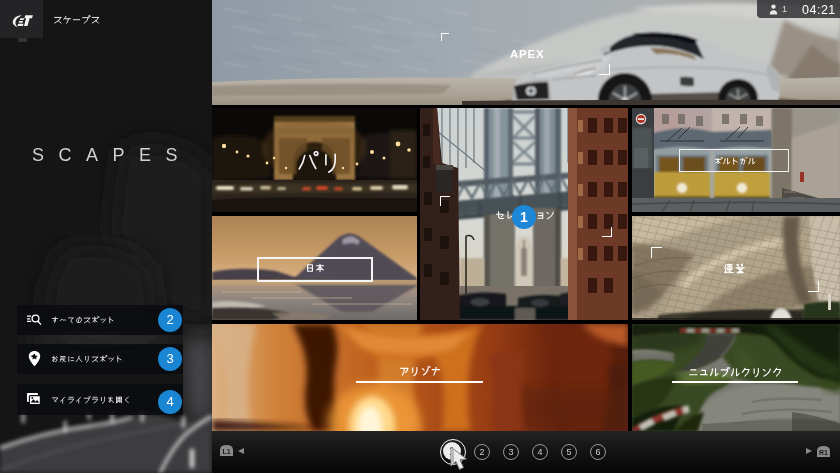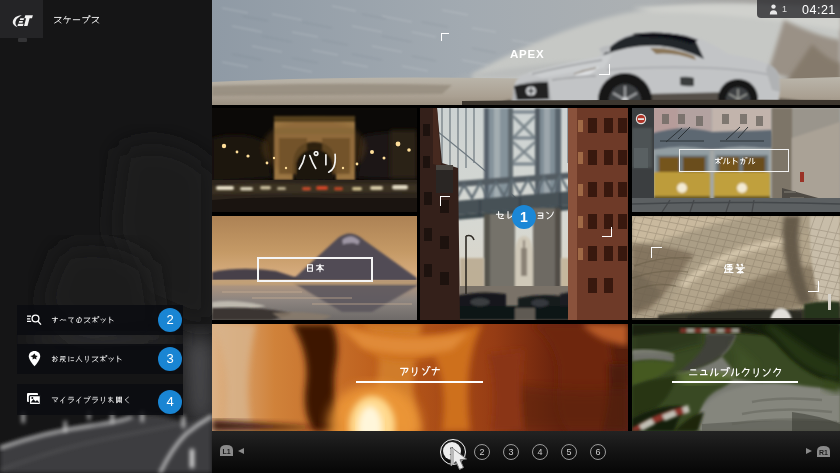--- a/index.html
+++ b/index.html
@@ -103,20 +103,21 @@
   </svg>
   <div class="abs" style="left:18px;top:38px;width:9px;height:4px;background:#343436;border-radius:1px;"></div>
   <svg class="jp abs" style="left:53px;top:15px;stroke-width:.95" width="47" height="9.4" viewBox="0 0 50 10">
     <use href="#k_su"></use>
         <use href="#k_ke" x="10"></use>
         <use href="#k_cho" x="20"></use>
         <use href="#k_pu" x="30"></use>
         <use href="#k_su" x="40"></use>
   </svg>
 
+  <div class="abs" style="left:32px;top:145px;width:200px;font-size:18px;font-weight:400;letter-spacing:14.5px;color:#d2d2d2;">SCAPES</div>
 
   <div class="abs" style="left:17px;top:305px;width:166px;height:30px;background:rgba(10,12,16,.86);"></div>
   <div class="abs" style="left:17px;top:344px;width:166px;height:30px;background:rgba(10,12,16,.86);"></div>
   <div class="abs" style="left:17px;top:384px;width:166px;height:31px;background:rgba(10,12,16,.86);"></div>
 
   <svg class="abs" style="left:26px;top:312px" width="16" height="16" viewBox="0 0 16 16" fill="none" stroke="#fff" stroke-width="1.3">
     <circle cx="9.5" cy="6.5" r="3.4"></circle>
         <path d="M12 9.2L15 12.6"></path>
         <path d="M1 4.2H5M1 6.8H4.2M1 9.4H5.2" stroke-width="1.2"></path>
   </svg>

